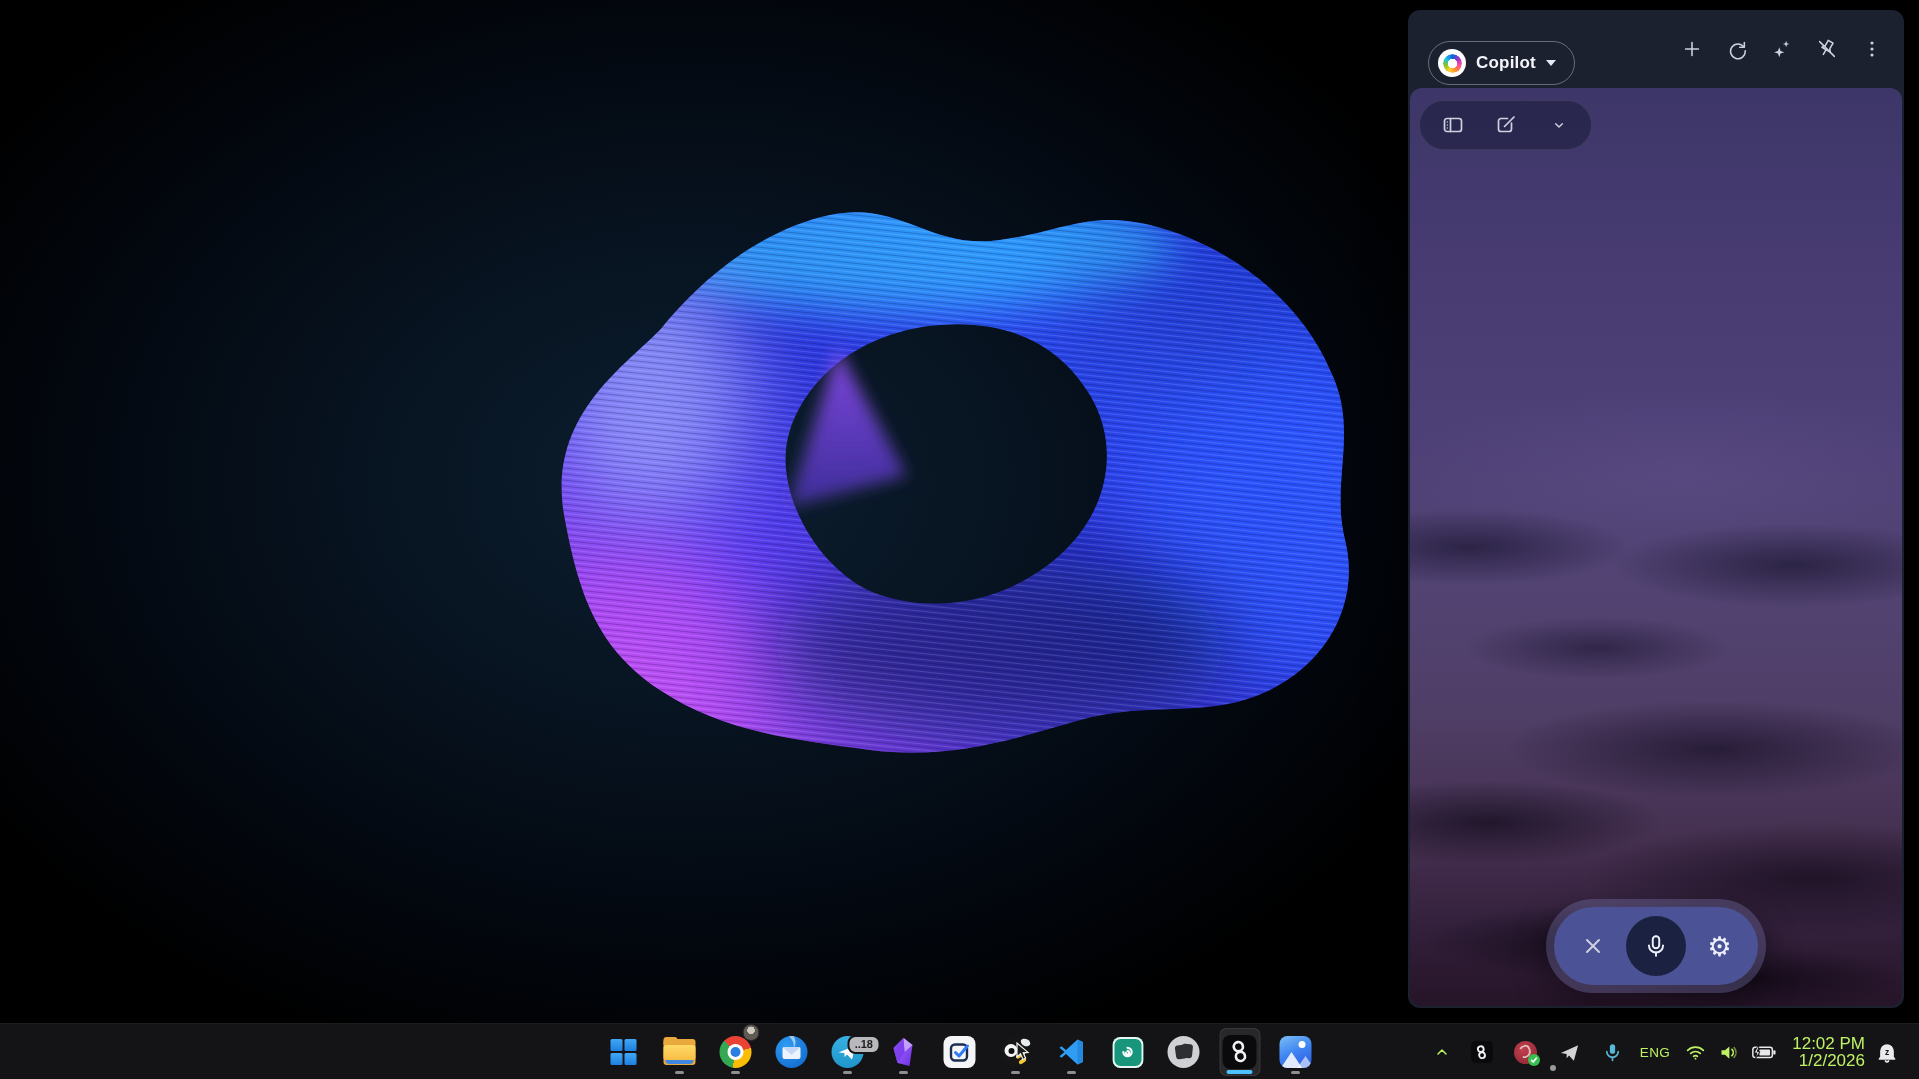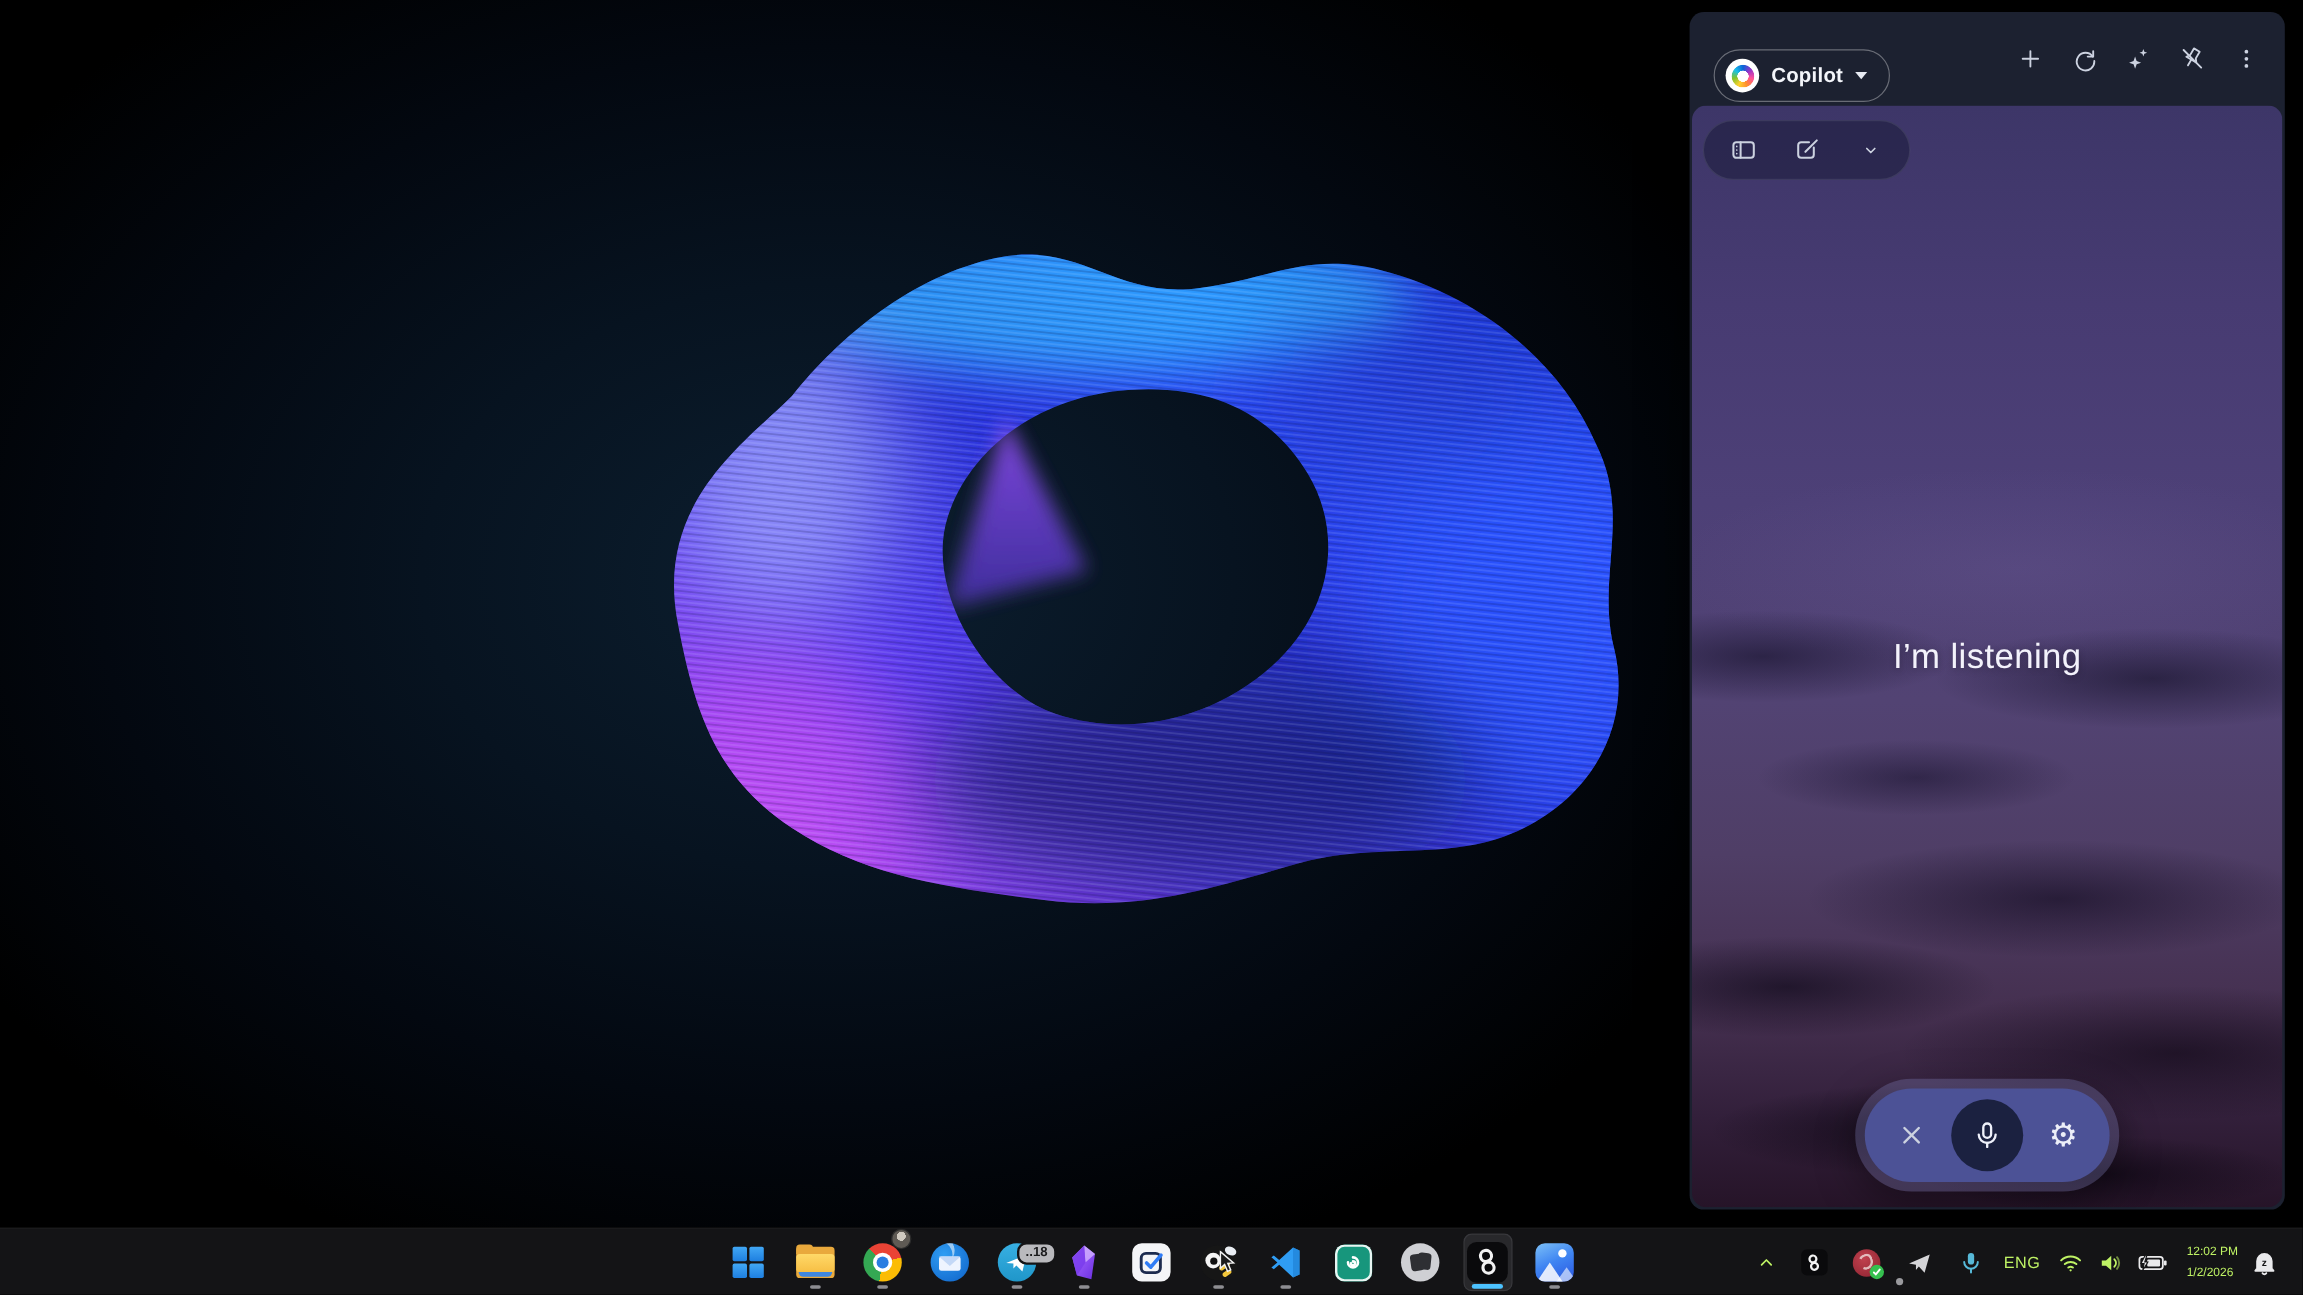--- a/index.html
+++ b/index.html
@@ -171,21 +171,21 @@
     position:absolute; right:0; top:0; height:56px; display:flex; align-items:center;
     padding-right:16px; color:#bef264;
   }
   .tray-group { display:flex; align-items:center; }
   .tray-btn { display:flex; align-items:center; justify-content:center; height:40px; padding:0 7px; border-radius:5px; }
   .s-tray { width:22px; height:22px; background:#0a0a0c; border-radius:5px; display:flex; align-items:center; justify-content:center; }
   .av-tray { position:relative; width:23px; height:23px; border-radius:50%; background:radial-gradient(circle at 40% 35%, #c0414e, #8c2230); }
   .av-tray .squig { position:absolute; left:5px; top:4px; width:12px; height:13px; border:2px solid rgba(235,210,210,.85); border-radius:50% 40% 55% 45%; border-left-color:transparent; transform:rotate(-20deg); }
   .av-tray .check { position:absolute; right:-3px; bottom:-2px; width:12px; height:12px; background:#35c04f; border-radius:50%; display:flex; align-items:center; justify-content:center; }
   .lang { font-size:13.5px; letter-spacing:.4px; padding:0 10px; }
-  .clock { font-size:10px; line-height:17px; padding:0 6px 0 10px; }
+  .clock { text-align:right; font-size:17px; line-height:17px; padding:0 6px 0 10px; }
   .tg-tray { position:relative; }
   .tg-tray .dot { position:absolute; left:-1px; bottom:1px; width:6px; height:6px; border-radius:50%; background:#9a9a9e; }
 
   
   svg.sicon { stroke:currentColor; fill:none; stroke-width:1.7; stroke-linecap:round; stroke-linejoin:round; }
 </style>
 </head>
 <body>
 
 <div class="desktop">
@@ -314,21 +314,20 @@
           <line x1="10.5" y1="13.5" x2="20" y2="4"></line>
         </svg>
       </div>
       <div class="icon-btn">
         <svg class="sicon" width="20" height="20" viewBox="0 0 24 24">
             <polyline points="8,10.5 12,14.5 16,10.5"></polyline>
           </svg>
       </div>
     </div>
 
-    <div class="listening">I’m listening</div>
 
     <div class="voice-controls-outer">
       <div class="voice-controls">
         <div class="icon-btn">
           <svg class="sicon" width="24" height="24" viewBox="0 0 24 24" style="stroke-width:2">
               <line x1="6" y1="6" x2="18" y2="18"></line>
               <line x1="18" y1="6" x2="6" y2="18"></line>
             </svg>
         </div>
         <div class="mic-circle">

